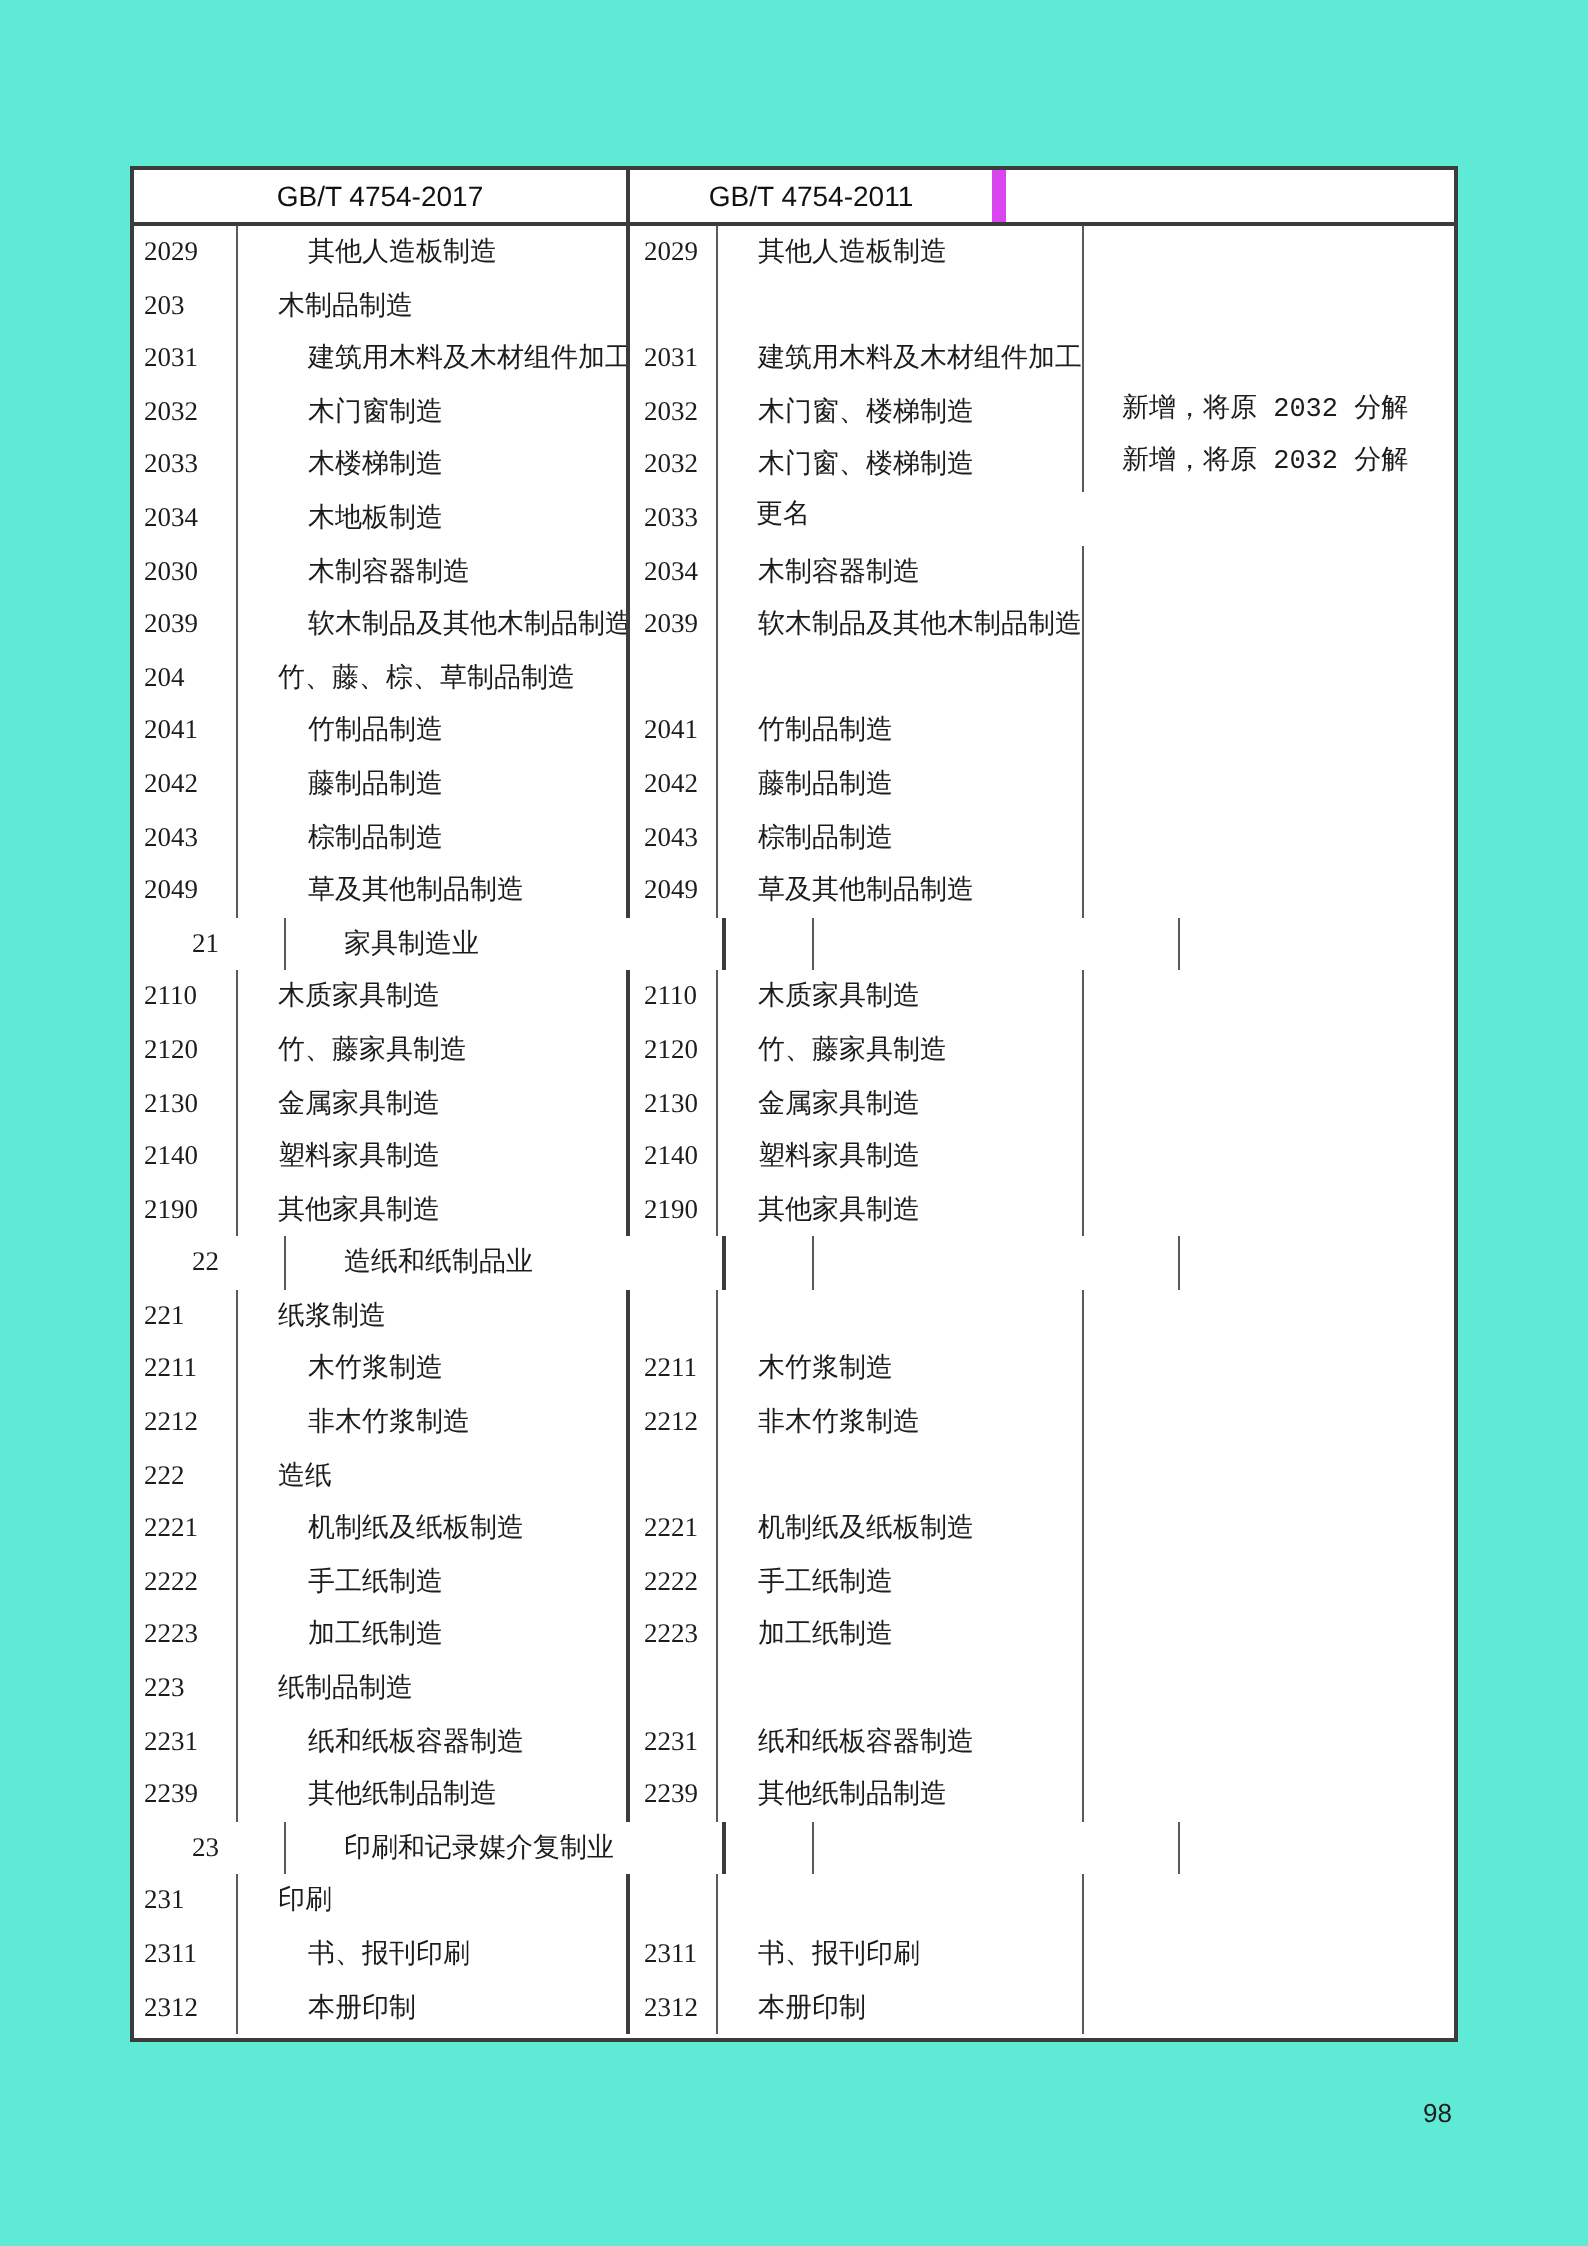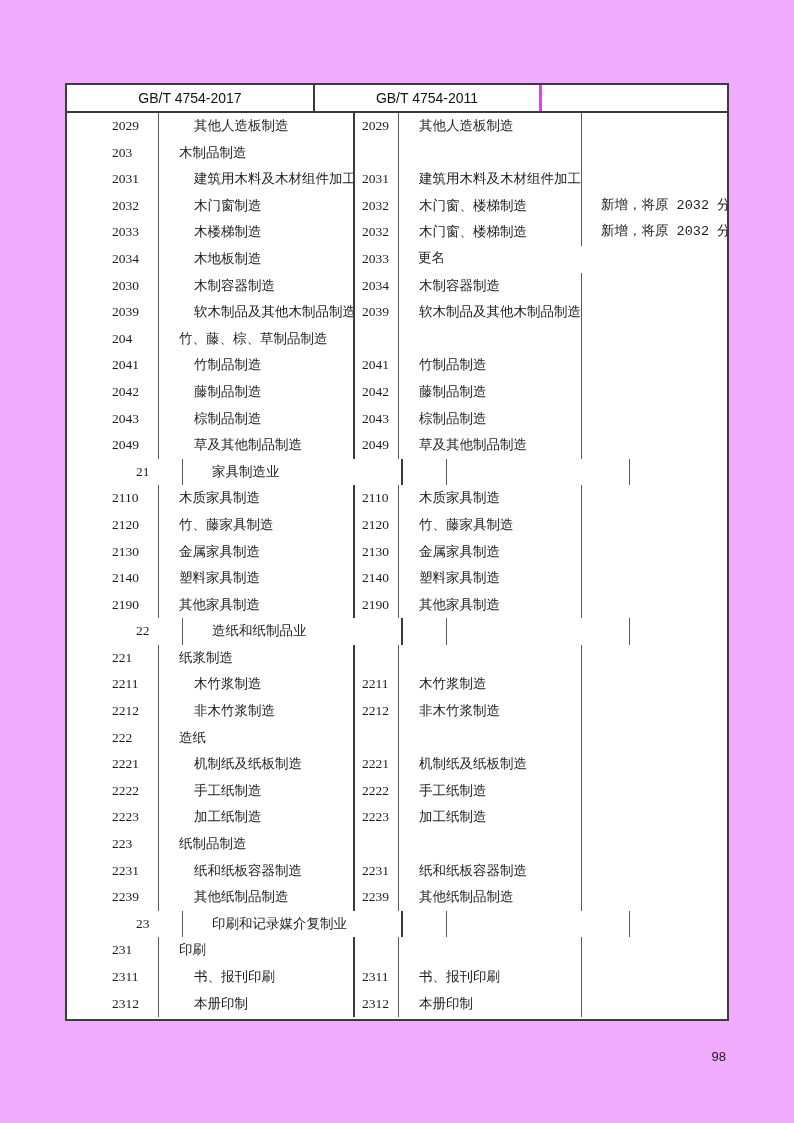--- a/index.html
+++ b/index.html
@@ -1,21 +1,21 @@
 <!DOCTYPE html>
 <html><head>
 <meta charset="utf-8">
 <style>
   * { margin: 0; padding: 0; box-sizing: border-box; }
   html, body { background: #e8e8e8; }
   .page {
     position: relative;
     width: 794px;
     height: 1123px;
-    background: #f0abfc;
+    background: #5eead4;
     margin: 0 auto;
     overflow: hidden;
     font-family: "Liberation Serif", "DejaVu Serif", serif;
     color: #1c1c1c;
   }
   .doc-table {
     position: absolute;
     left: 65px;
     top: 83px;
     width: 664px;
@@ -31,29 +31,29 @@
   }
   .th {
     height: 100%;
     line-height: 26px;
     text-align: center;
     font-family: "Liberation Sans", "DejaVu Sans", sans-serif;
     font-size: 14px;
     color: #111;
   }
   .th-2017 { width: 248px; border-right: 2px solid #3c3c3c; }
-  .th-2011 { width: 227px; border-right: 3px solid #d946ef; }
+  .th-2011 { width: 188px; border-right: 7px solid #d946ef; }
   .th-note {
     flex: 1;
     font-family: "Liberation Serif", "DejaVu Serif", serif;
     font-size: 13.5px;
   }
   
   .tbody { height: 904px; }
-  .tr { display: flex; height: 26.6px; padding-left: 40px; }
+  .tr { display: flex; height: 26.6px; }
   .td {
     height: 100%;
     line-height: 26.6px;
     font-size: 13.5px;
     white-space: nowrap;
     overflow: hidden;
   }
   .c1 { width: 52px;  border-right: 1px solid #5a5a5a; padding-left: 5px; }
   .c2 { width: 196px; border-right: 2px solid #3c3c3c; }
   .c3 { width: 44px;  border-right: 1px solid #5a5a5a; padding-left: 7px; }

